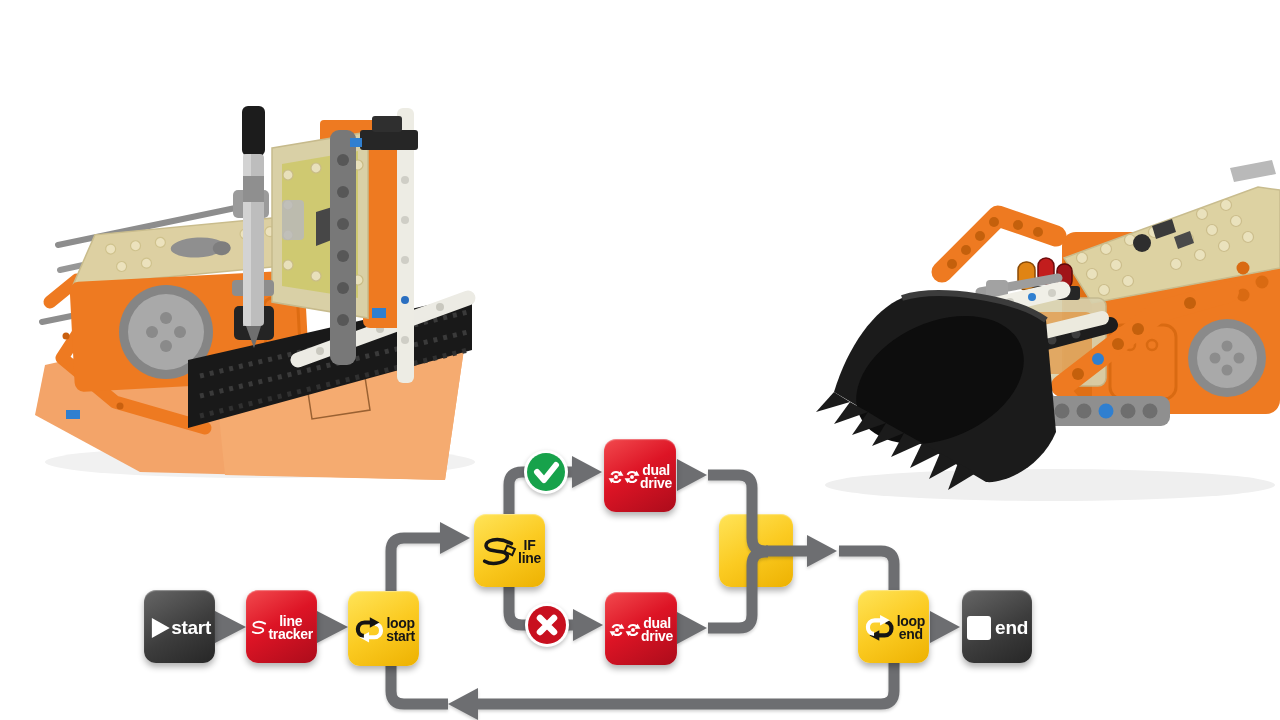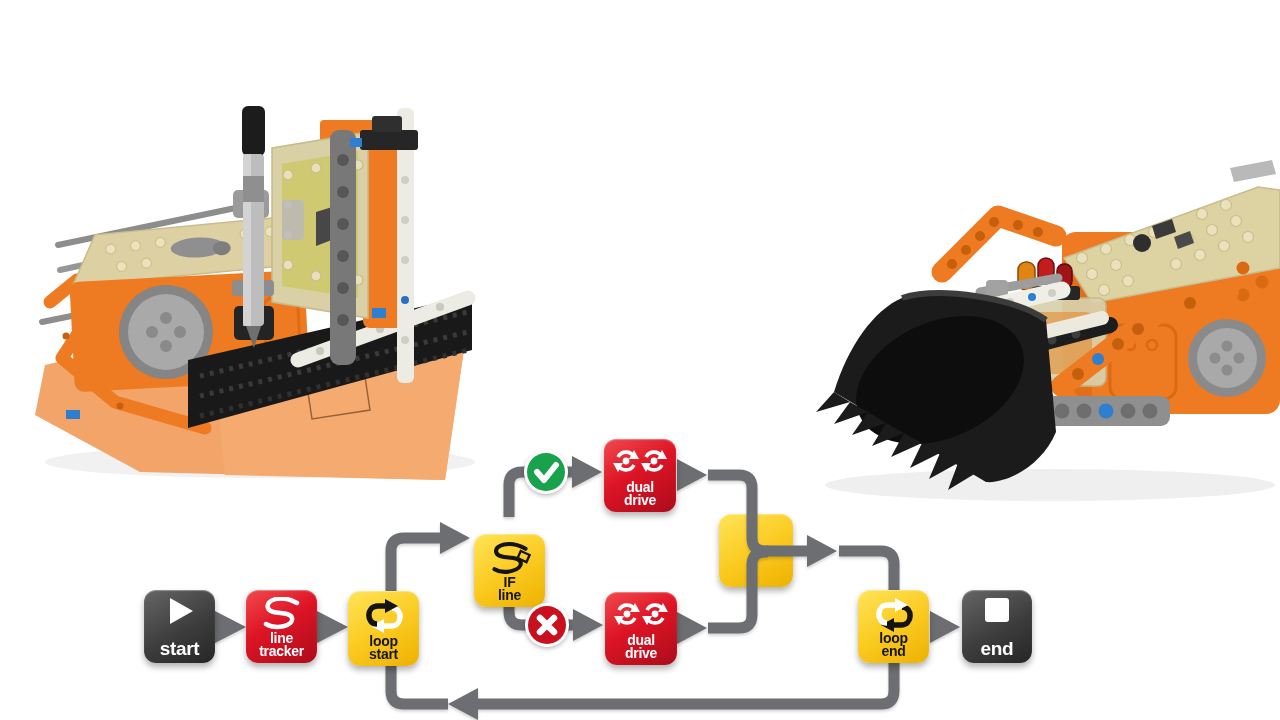--- a/index.html
+++ b/index.html
@@ -2,21 +2,21 @@
 <html><head>
 <meta charset="utf-8">
 <style>
   html,body{margin:0;padding:0;background:#fff;}
   #stage{position:relative;width:1280px;height:720px;background:#ffffff;overflow:hidden;
          font-family:"Liberation Sans",sans-serif;}
   .photo{position:absolute;z-index:0;}
   #connectors{position:absolute;left:0;top:0;z-index:2;pointer-events:none;
               filter:drop-shadow(0 2px 1.5px rgba(0,0,0,.18));}
   .block{position:absolute;width:71px;height:73px;border-radius:12px;box-sizing:border-box;
-         display:flex;flex-direction:column;align-items:center;justify-content:space-between;
+         display:flex;align-items:center;justify-content:space-between;
          padding:7px 4px 5px;z-index:3;
          box-shadow:0 4px 6px rgba(0,0,0,.30), inset 0 1px 1px rgba(255,255,255,.35);}
   .dark{background:linear-gradient(150deg,#666666 0%,#3d3d3d 55%,#262626 100%);}
   .red{background:linear-gradient(150deg,#f24a4e 0%,#dd1425 45%,#ac0c1b 100%);}
   .yellow{background:linear-gradient(150deg,#ffe459 0%,#fbcb22 50%,#edb101 100%);}
   .blabel{font-weight:bold;font-size:14px;line-height:13px;text-align:center;
           white-space:pre-line;letter-spacing:-.3px;}
   .dark .blabel,.red .blabel{color:#ffffff;}
   .yellow .blabel{color:#161616;}
   .lab-lg{font-size:19px;line-height:19px;}
@@ -292,21 +292,21 @@
     <svg width="46" height="35" viewBox="0 0 46 35">
       <path d="M31,10 C42,10 42,28 30,28 H21" stroke="#ffffff" stroke-width="5.5" fill="none"></path>
       <polygon points="23,21 10,28 23,35" fill="#ffffff"></polygon>
       <path d="M16,26 C5,26 5,8 17,8 H26" stroke="#141414" stroke-width="5.5" fill="none"></path>
       <polygon points="24,1 37,8 24,15" fill="#141414"></polygon>
     </svg>
     <div class="blabel">loop
 start</div>
   </div>
 
-  <div class="block yellow" style="left:474px;top:534px">
+  <div class="block yellow" style="left:474px;top:514px">
     <svg width="48" height="36" viewBox="0 0 48 36">
       <path d="M40,8 C24,-1 7,4 10,12 C13,20 33,14 35,22 C37,30 18,35 8,29" stroke="#141414" stroke-width="4.2" fill="none" stroke-linecap="round"></path>
       <rect x="33" y="12" width="10" height="8" fill="none" stroke="#141414" stroke-width="2.4" transform="rotate(24 38 16)"></rect>
     </svg>
     <div class="blabel">IF
 line</div>
   </div>
 
   <div class="block red" style="left:604px;top:439px;width:72px">
     <svg width="56" height="30" viewBox="0 0 56 30">

